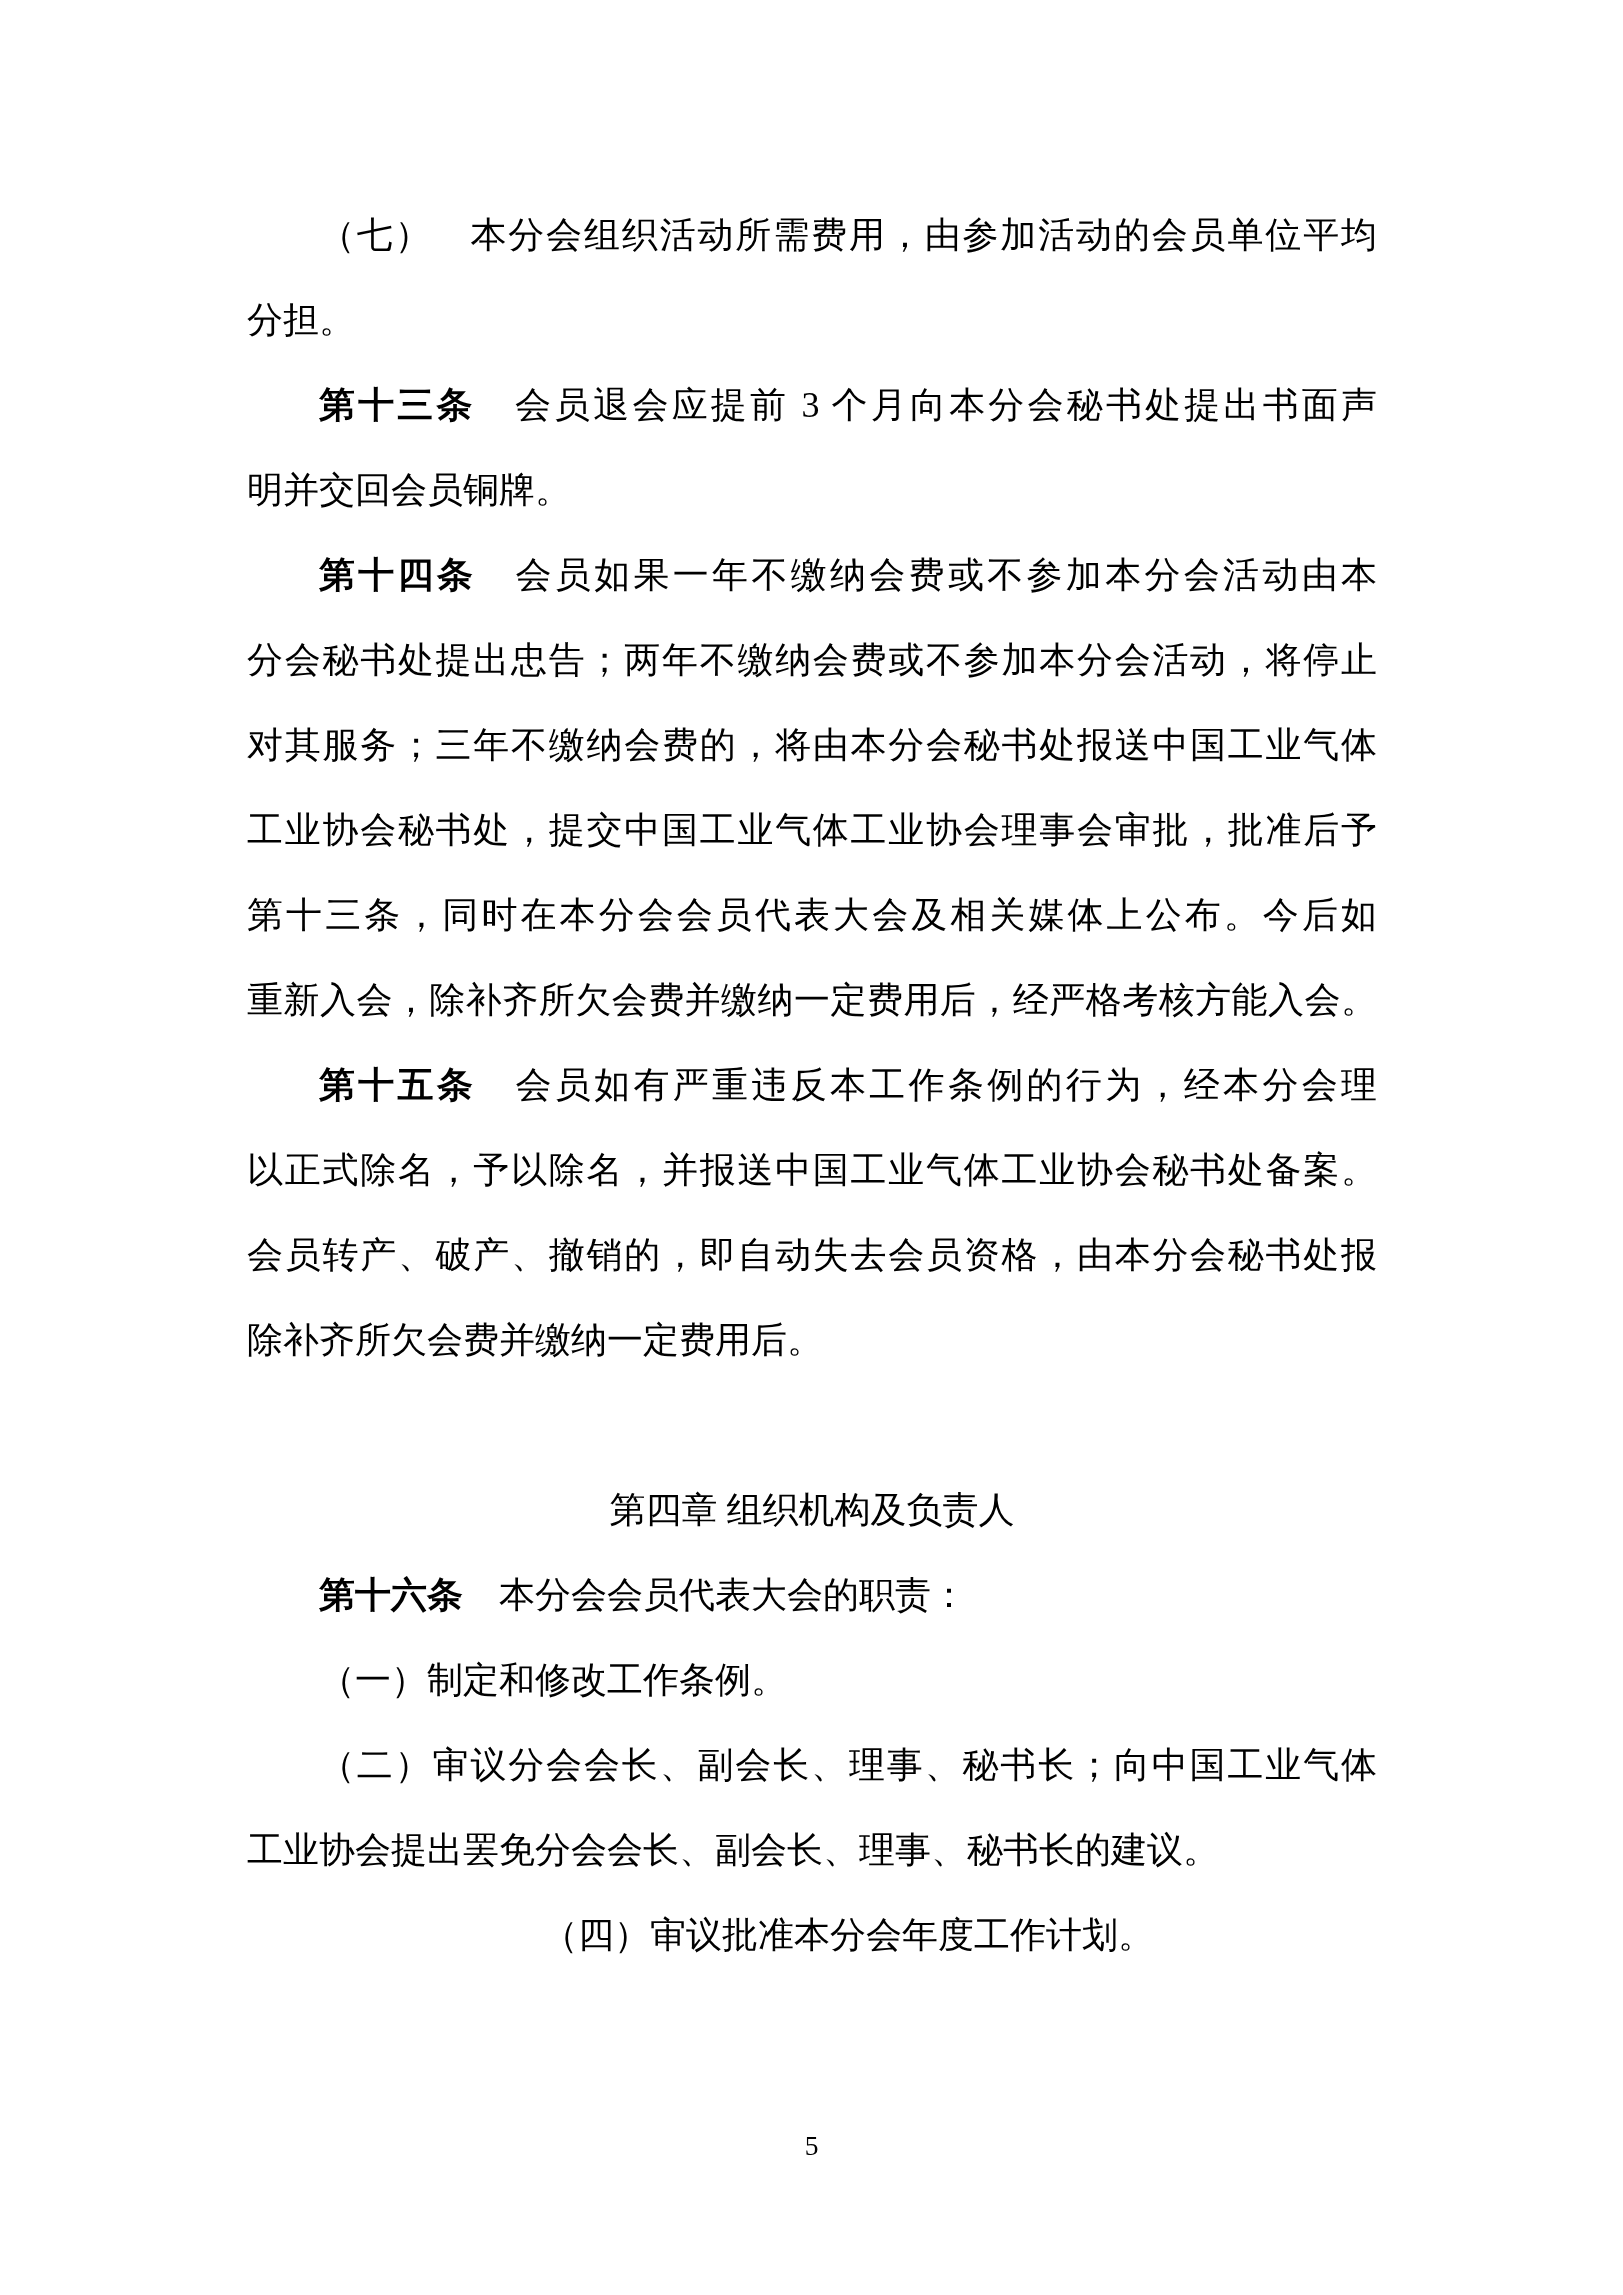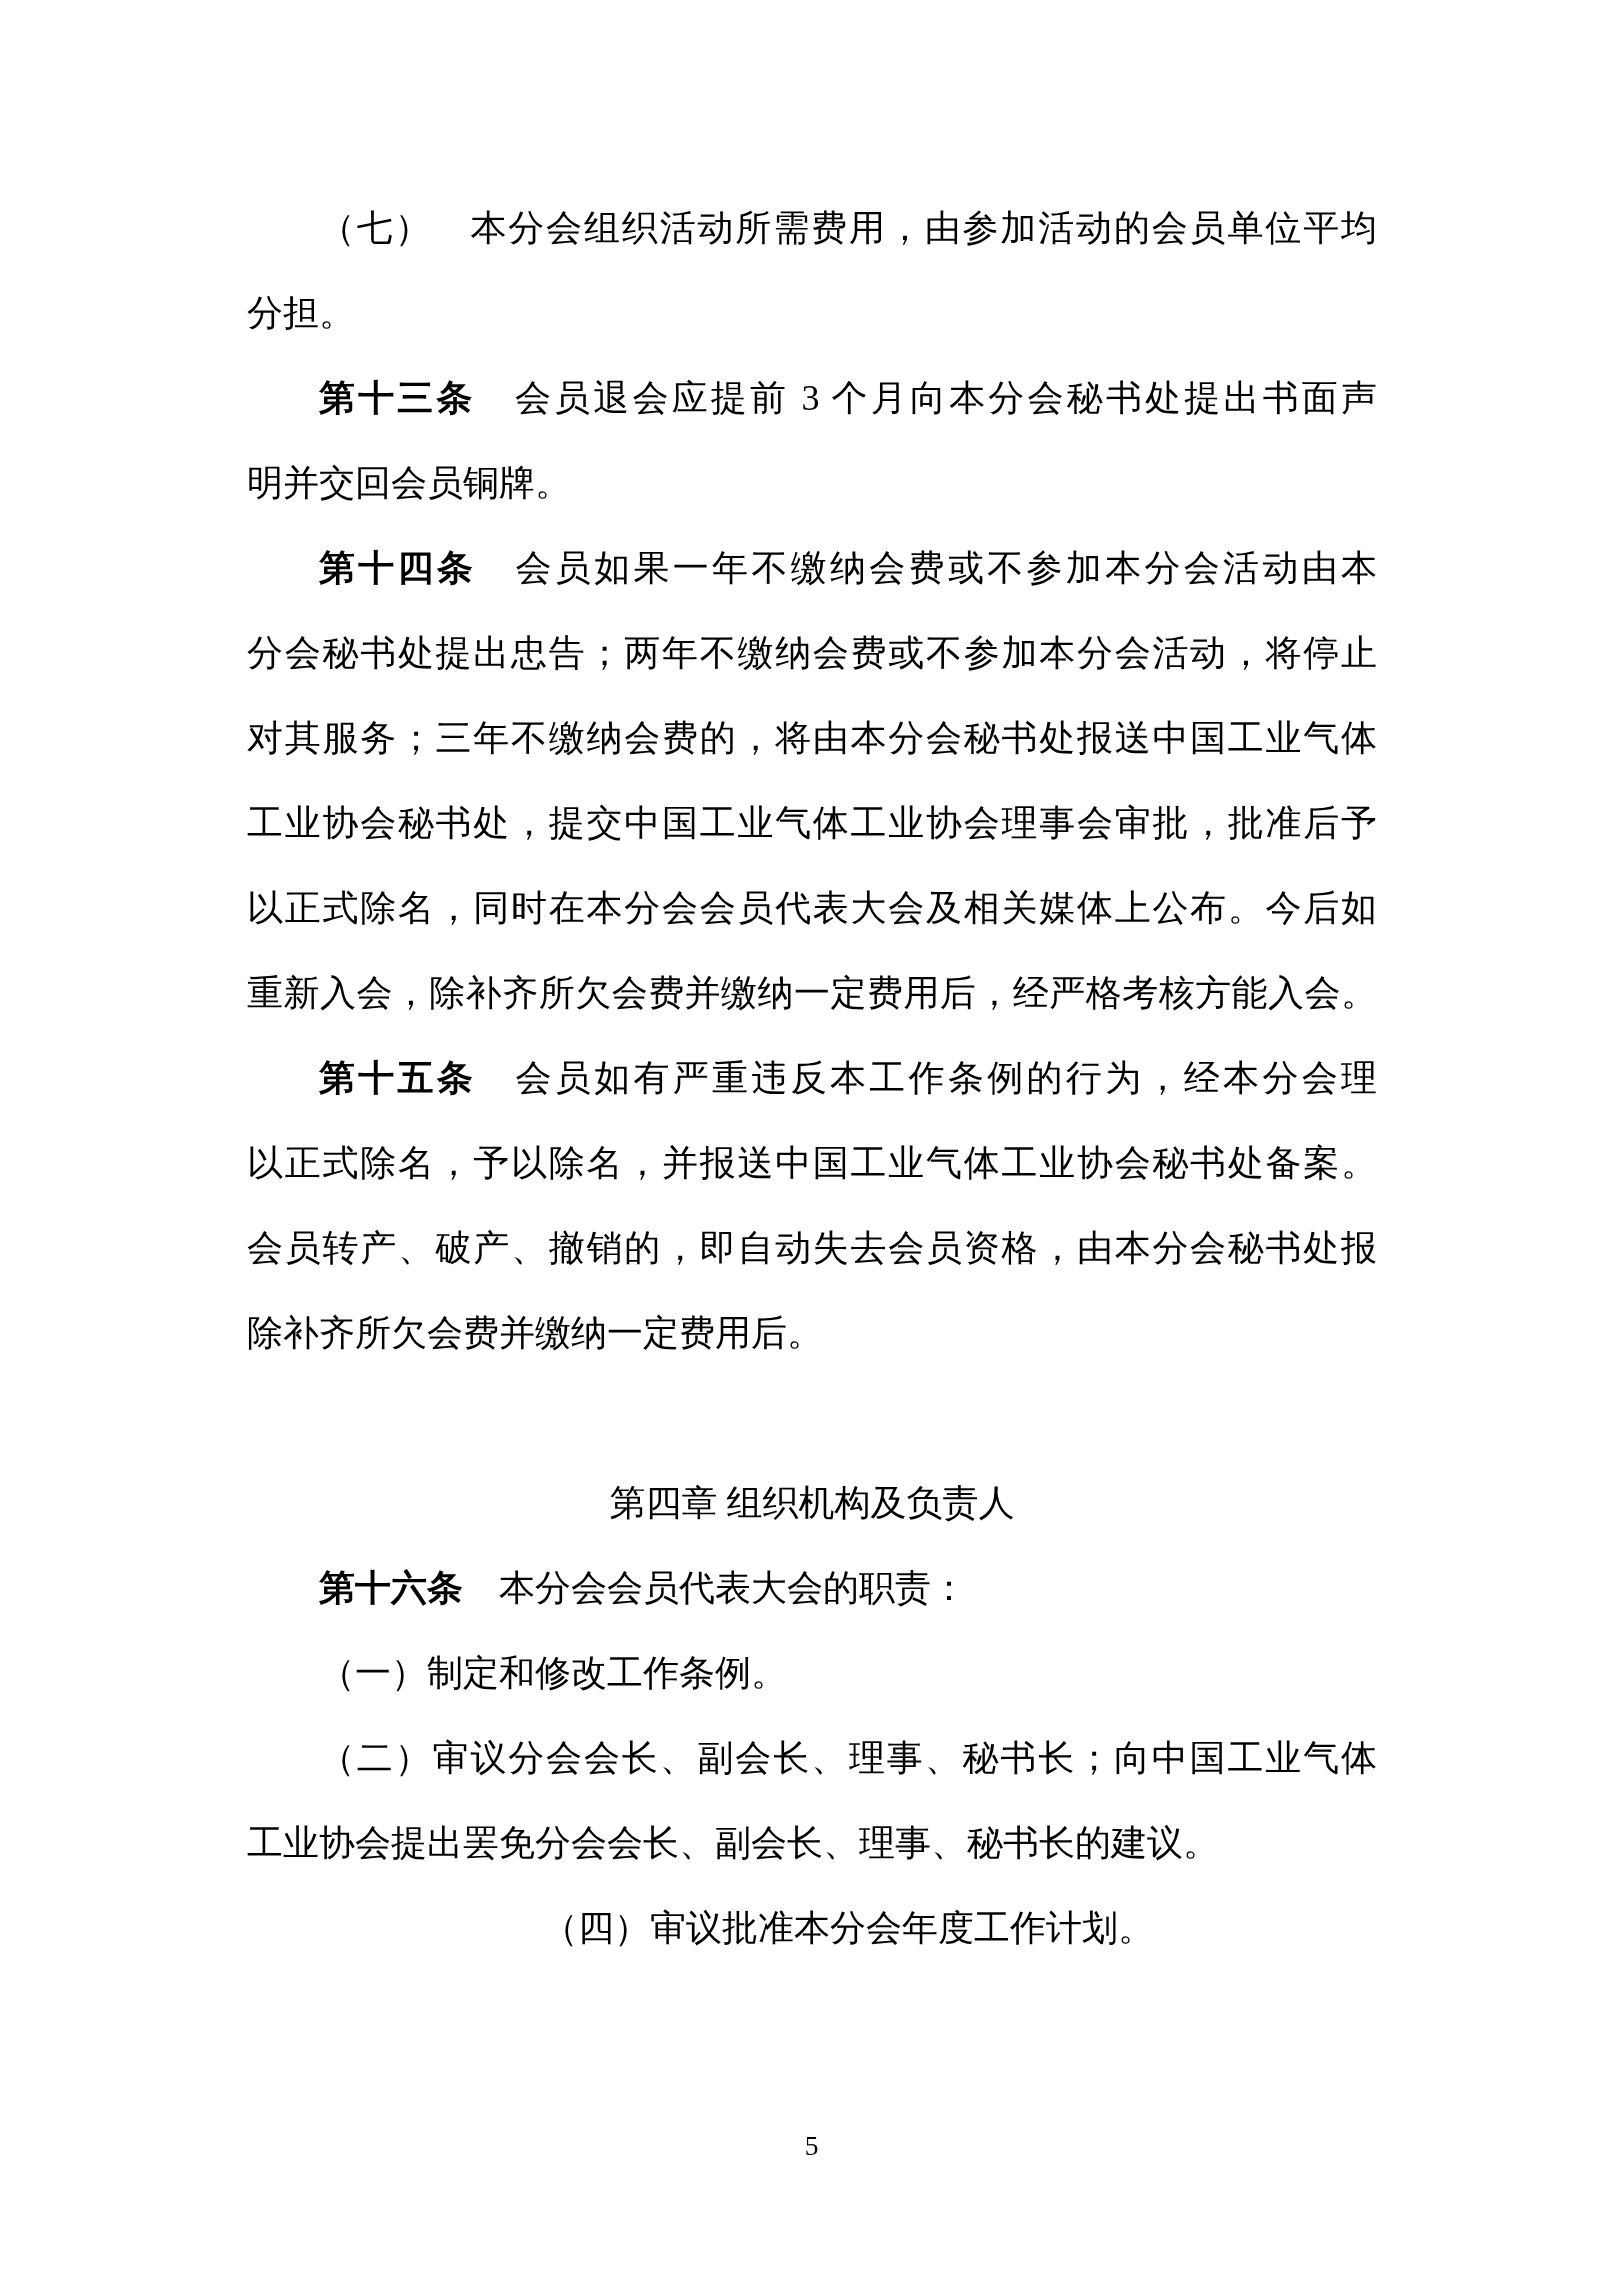--- a/index.html
+++ b/index.html
@@ -12,21 +12,21 @@
     width: 1623px;
     height: 2295px;
     background: #ffffff;
     overflow: hidden;
     font-family: "Liberation Serif", "DejaVu Serif", serif;
     color: #000000;
   }
   .content {
     position: absolute;
     left: 247px;
-    top: 186px;
+    top: 193px;
     width: 1130px;
   }
   .line {
     font-size: 36px;
     line-height: 85px;
     height: 85px;
     text-align: left;
     white-space: normal;
   }
   .line.fill {
@@ -59,21 +59,21 @@
 <div class="page">
   <div class="content">
       <div class="line fill" style="text-indent: 72px;">（七）　本分会组织活动所需费用，由参加活动的会员单位平均</div>
       <div class="line">分担。</div>
       <div class="line fill" style="text-indent: 72px;"><span class="b">第十三条</span>　会员退会应提前 3 个月向本分会秘书处提出书面声</div>
       <div class="line">明并交回会员铜牌。</div>
       <div class="line fill" style="text-indent: 72px;"><span class="b">第十四条</span>　会员如果一年不缴纳会费或不参加本分会活动由本</div>
       <div class="line fill">分会秘书处提出忠告；两年不缴纳会费或不参加本分会活动，将停止</div>
       <div class="line fill">对其服务；三年不缴纳会费的，将由本分会秘书处报送中国工业气体</div>
       <div class="line fill">工业协会秘书处，提交中国工业气体工业协会理事会审批，批准后予</div>
-      <div class="line fill">以正式除名，同时在本分会会员代表大会及相关媒体上公布。今后如</div>
+      <div class="line fill">第十三条，同时在本分会会员代表大会及相关媒体上公布。今后如</div>
       <div class="line fill">重新入会，除补齐所欠会费并缴纳一定费用后，经严格考核方能入会。</div>
       <div class="line fill" style="text-indent: 72px;"><span class="b">第十五条</span>　会员如有严重违反本工作条例的行为，经本分会理</div>
       <div class="line fill">以正式除名，予以除名，并报送中国工业气体工业协会秘书处备案。</div>
       <div class="line fill">会员转产、破产、撤销的，即自动失去会员资格，由本分会秘书处报</div>
       <div class="line">除补齐所欠会费并缴纳一定费用后。</div>
       <div class="line"></div>
       <div class="line heading">第四章 组织机构及负责人</div>
       <div class="line" style="text-indent: 72px;"><span class="b">第十六条</span>　本分会会员代表大会的职责：</div>
       <div class="line" style="text-indent: 72px;">（一）制定和修改工作条例。</div>
       <div class="line fill" style="text-indent: 72px;">（二）审议分会会长、副会长、理事、秘书长；向中国工业气体</div>

